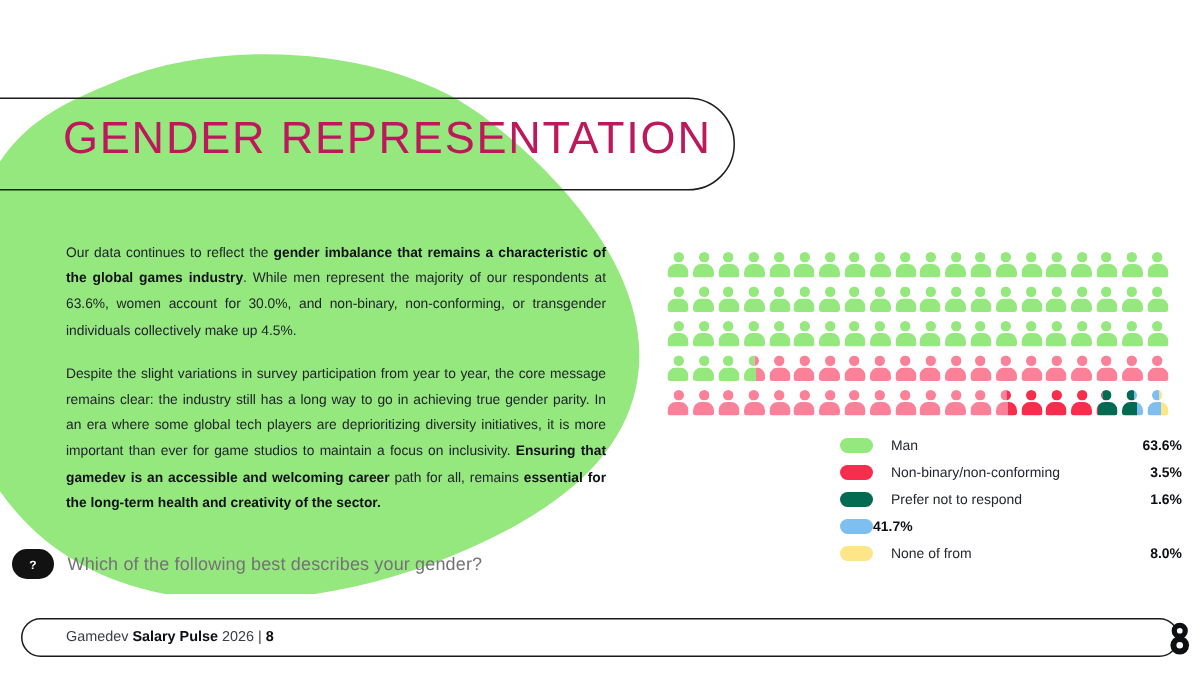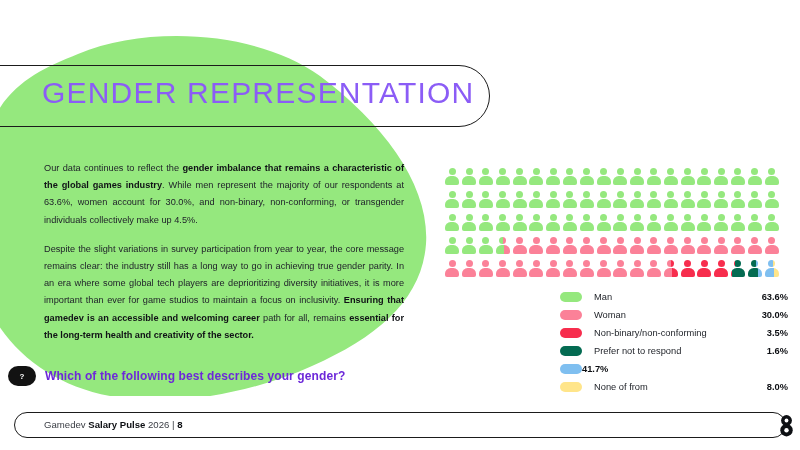--- a/index.html
+++ b/index.html
@@ -15,21 +15,21 @@
   .blob svg{display:block;width:100%;height:100%;}
 
   
   .title-pill{
     position:absolute;left:-60px;top:65px;width:550px;height:62px;
     border:1.4px solid #1b1b1b;border-radius:34px;background:transparent;
     box-sizing:border-box;
   }
   .title-text{
     position:absolute;left:42px;top:76px;
-    font-size:30px;letter-spacing:1.2px;color:#8b5cf6;
+    font-size:30px;letter-spacing:1.2px;color:#be185d;
     font-weight:400;white-space:nowrap;
   }
 
   
   .copy{
     position:absolute;left:44px;top:160px;width:360px;
     font-size:9.2px;line-height:17.2px;color:#20232a;
     text-align:justify;
   }
   .copy p{margin:0 0 12px 0;}
@@ -38,21 +38,21 @@
 
   
   .q-wrap{position:absolute;left:8px;top:366px;display:flex;align-items:center;gap:9px;}
   .q-badge{
     width:28px;height:20px;border-radius:11px;background:#121212;color:#fff;
     display:flex;align-items:center;justify-content:center;
     font-size:8px;font-weight:700;flex:none;
   }
   .q-texts{display:flex;flex-direction:column;gap:1px;}
   .q-label{font-size:7.2px;letter-spacing:.7px;color:#4c4f56;}
-  .q-title{font-size:12px;font-weight:700;color:#6d28d9;letter-spacing:.1px;}
+  .q-title{font-size:12px;font-weight:400;color:#737373;letter-spacing:.1px;}
 
   
   .picto{position:absolute;left:444px;top:168px;width:336px;height:100px;}
   .picto-row{display:flex;gap:0;height:19px;margin-bottom:4px;}
   .person{width:16.8px;height:19px;position:relative;flex:none;}
   .person .head{
     position:absolute;left:4.9px;top:0;width:7px;height:7px;border-radius:50%;
     overflow:hidden;display:flex;
   }
   .person .body{
@@ -929,25 +929,20 @@
           </div>
         </div>
       </div>
     </div>
 
   <div class="legend">
       <div class="legend-row">
         <div class="swatch" style="background: rgb(149, 232, 126);"></div>
         <div class="legend-label">Man</div>
         <div class="legend-val">63.6%</div>
-      </div>
-      <div class="legend-row">
-        <div class="swatch" style="background: rgb(251, 129, 152);"></div>
-        <div class="legend-label">Woman</div>
-        <div class="legend-val">30.0%</div>
       </div>
       <div class="legend-row">
         <div class="swatch" style="background: rgb(247, 45, 77);"></div>
         <div class="legend-label">Non-binary/non-conforming</div>
         <div class="legend-val">3.5%</div>
       </div>
       <div class="legend-row">
         <div class="swatch" style="background: rgb(4, 107, 82);"></div>
         <div class="legend-label">Prefer not to respond</div>
         <div class="legend-val">1.6%</div>

